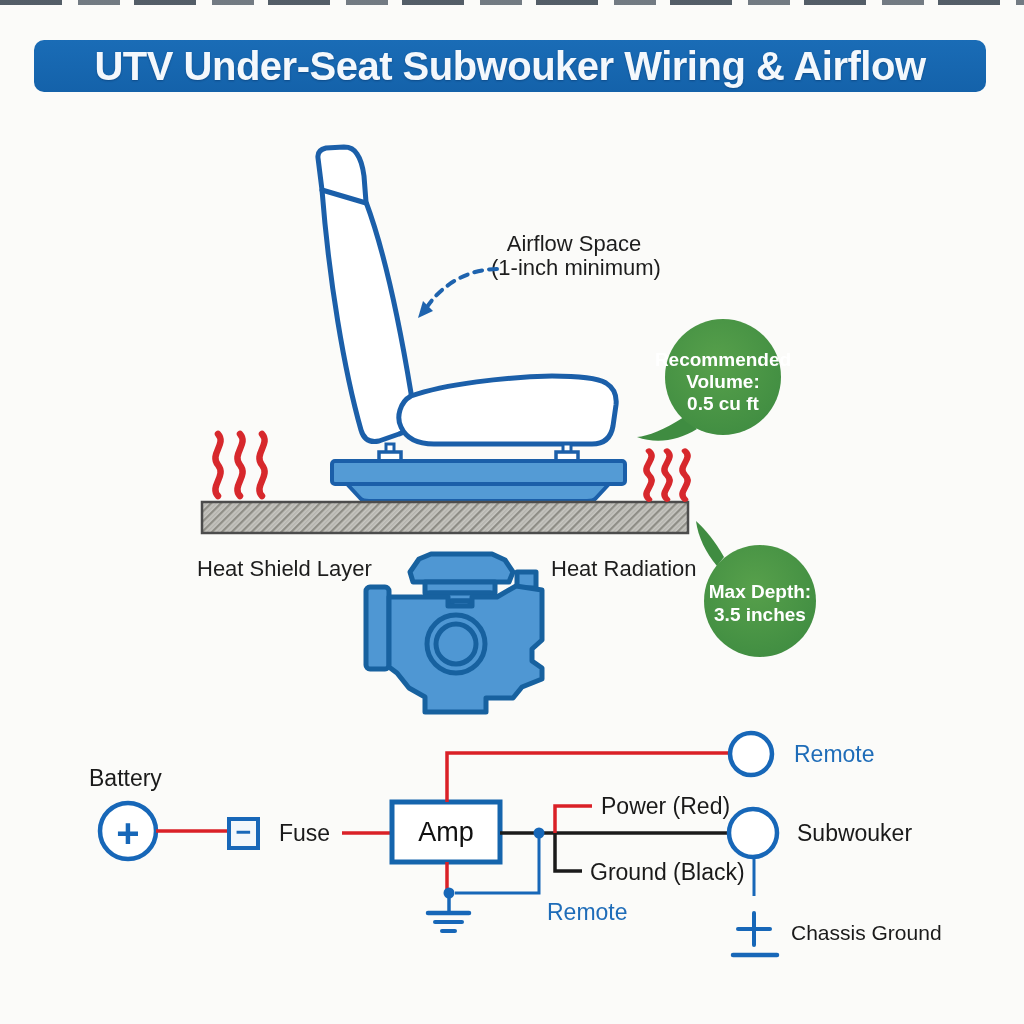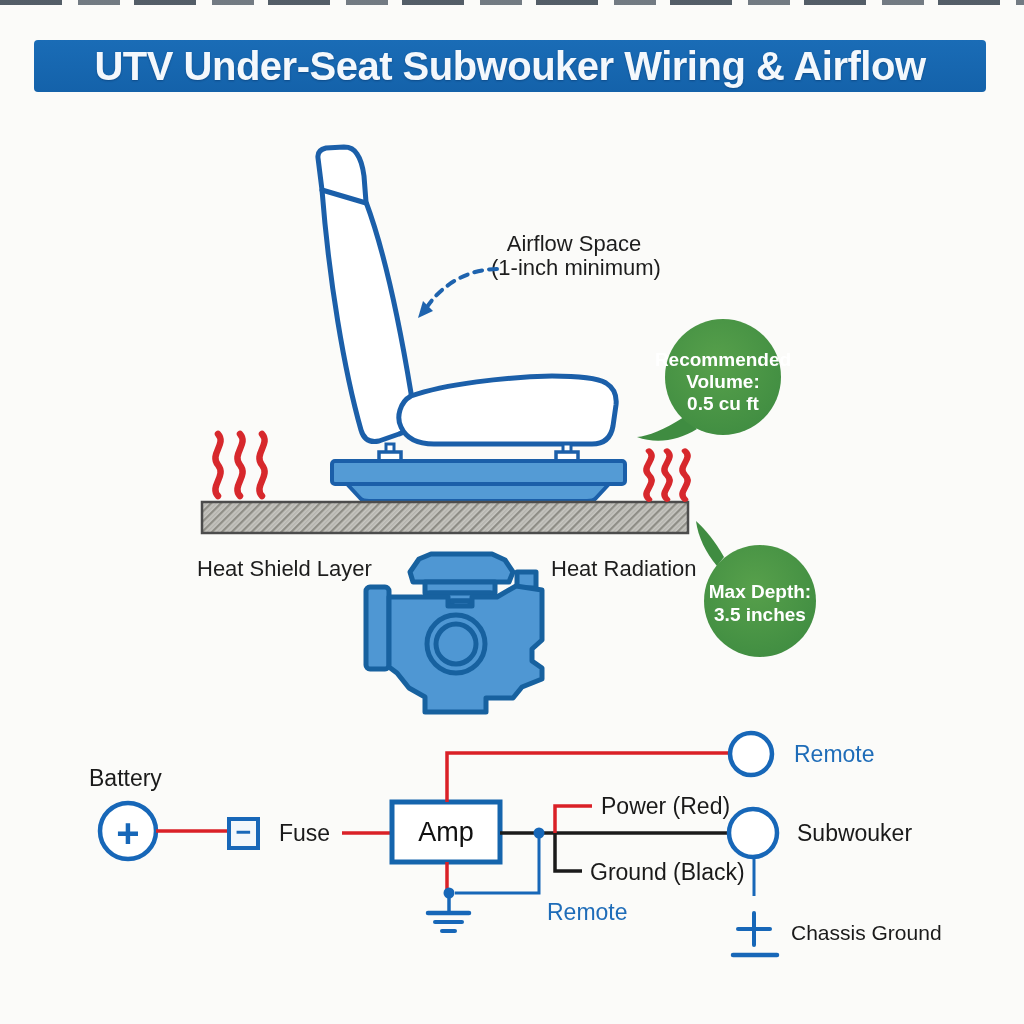--- a/index.html
+++ b/index.html
@@ -9,21 +9,21 @@
     font-family:"Liberation Sans", sans-serif;
   }
   .top-line{
     position:absolute;left:0;top:0;width:1024px;height:5px;
     background:repeating-linear-gradient(90deg,#36424e 0 62px,rgba(0,0,0,0) 62px 78px,#5a646e 78px 120px,rgba(0,0,0,0) 120px 134px);
     opacity:.85;
   }
   .banner{
     position:absolute;left:34px;top:40px;width:952px;height:52px;
     background:linear-gradient(180deg,#1a6cb6 0%,#1462aa 100%);
-    border-radius:4px;
+    border-radius:10px;
     display:flex;align-items:center;justify-content:center;
   }
   .banner span{
     color:#f4f8fc;font-size:40px;font-weight:bold;letter-spacing:-.5px;
     text-shadow:0 1px 2px rgba(0,30,70,.35);white-space:nowrap;
   }
   svg{position:absolute;left:0;top:0;}
   .lbl{font-family:"Liberation Sans",sans-serif;font-size:22px;fill:#1d1d1d;}
   .wlbl{font-family:"Liberation Sans",sans-serif;font-size:23px;fill:#1a1a1a;}
   .blbl{font-family:"Liberation Sans",sans-serif;font-size:23px;fill:#1e6cb8;}

